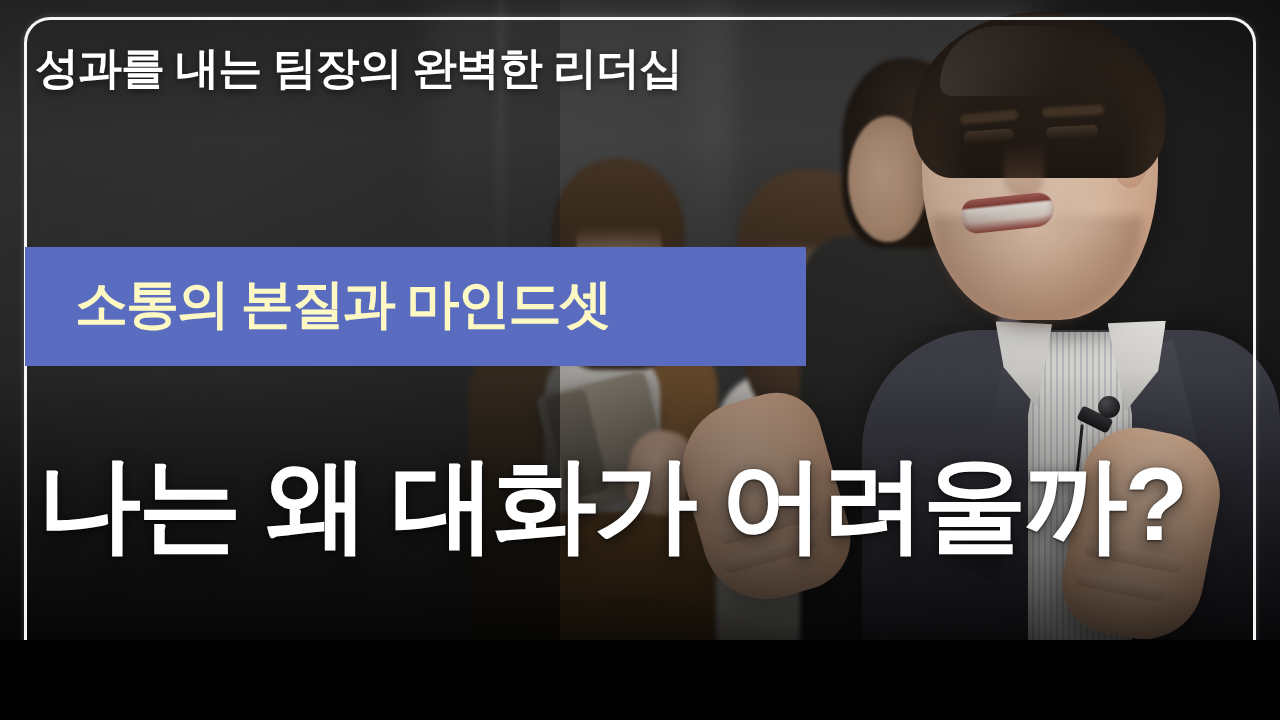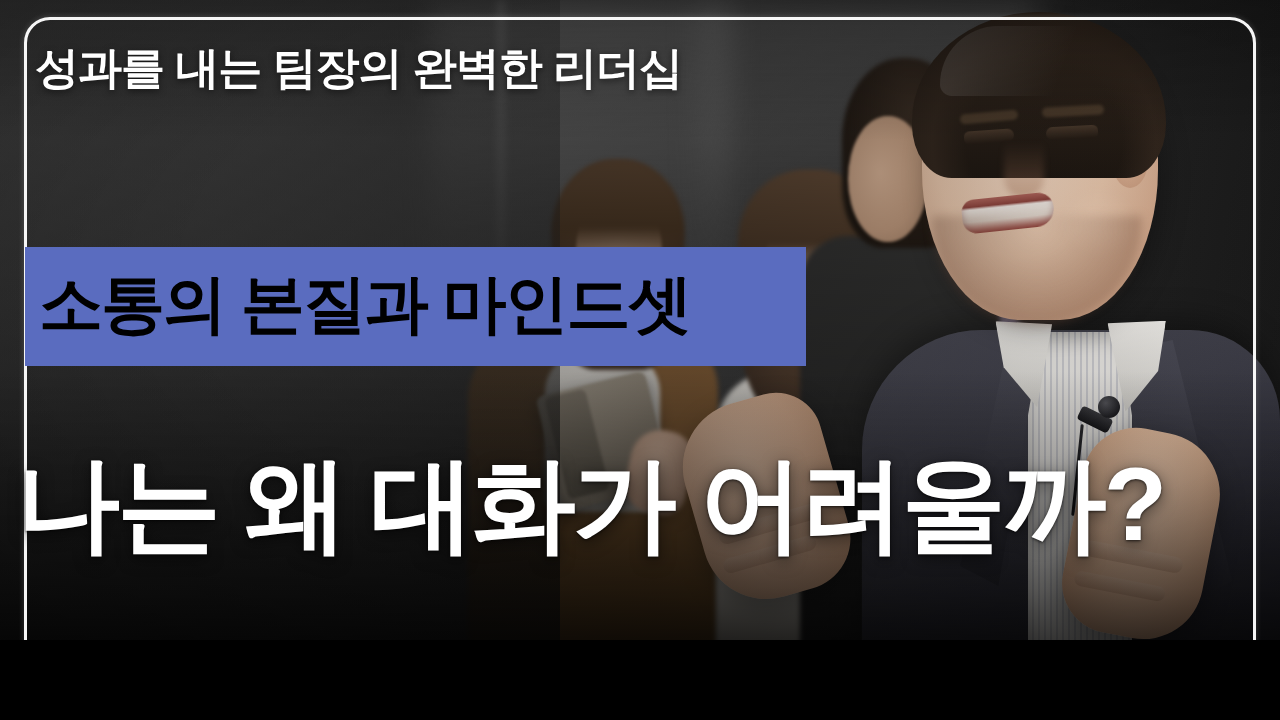--- a/index.html
+++ b/index.html
@@ -387,31 +387,32 @@
     position: absolute;
     left: 25px; top: 247px;
     width: 781px; height: 119px;
     background: #5a6cbf;
     display: flex;
     align-items: center;
     box-sizing: border-box;
     padding: 0 14px 6px 14px;
   }
   .banner-text {
-    font-size: 64px;
+    font-size: 53px;
     font-weight: 800;
-    color: #000000;
+    color: #fef9c3;
     letter-spacing: -2px;
     line-height: 1;
     white-space: nowrap;
+    margin-left: 36px;
   }
 
   .headline {
     position: absolute;
-    left: 16px; top: 452px;
+    left: 37px; top: 452px;
     font-size: 104px;
     font-weight: 800;
     color: #ffffff;
     letter-spacing: -3px;
     line-height: 1;
     white-space: nowrap;
     text-shadow: 0 4px 16px rgba(0,0,0,.55), 0 1px 3px rgba(0,0,0,.7);
   }
 </style>
 </head>

